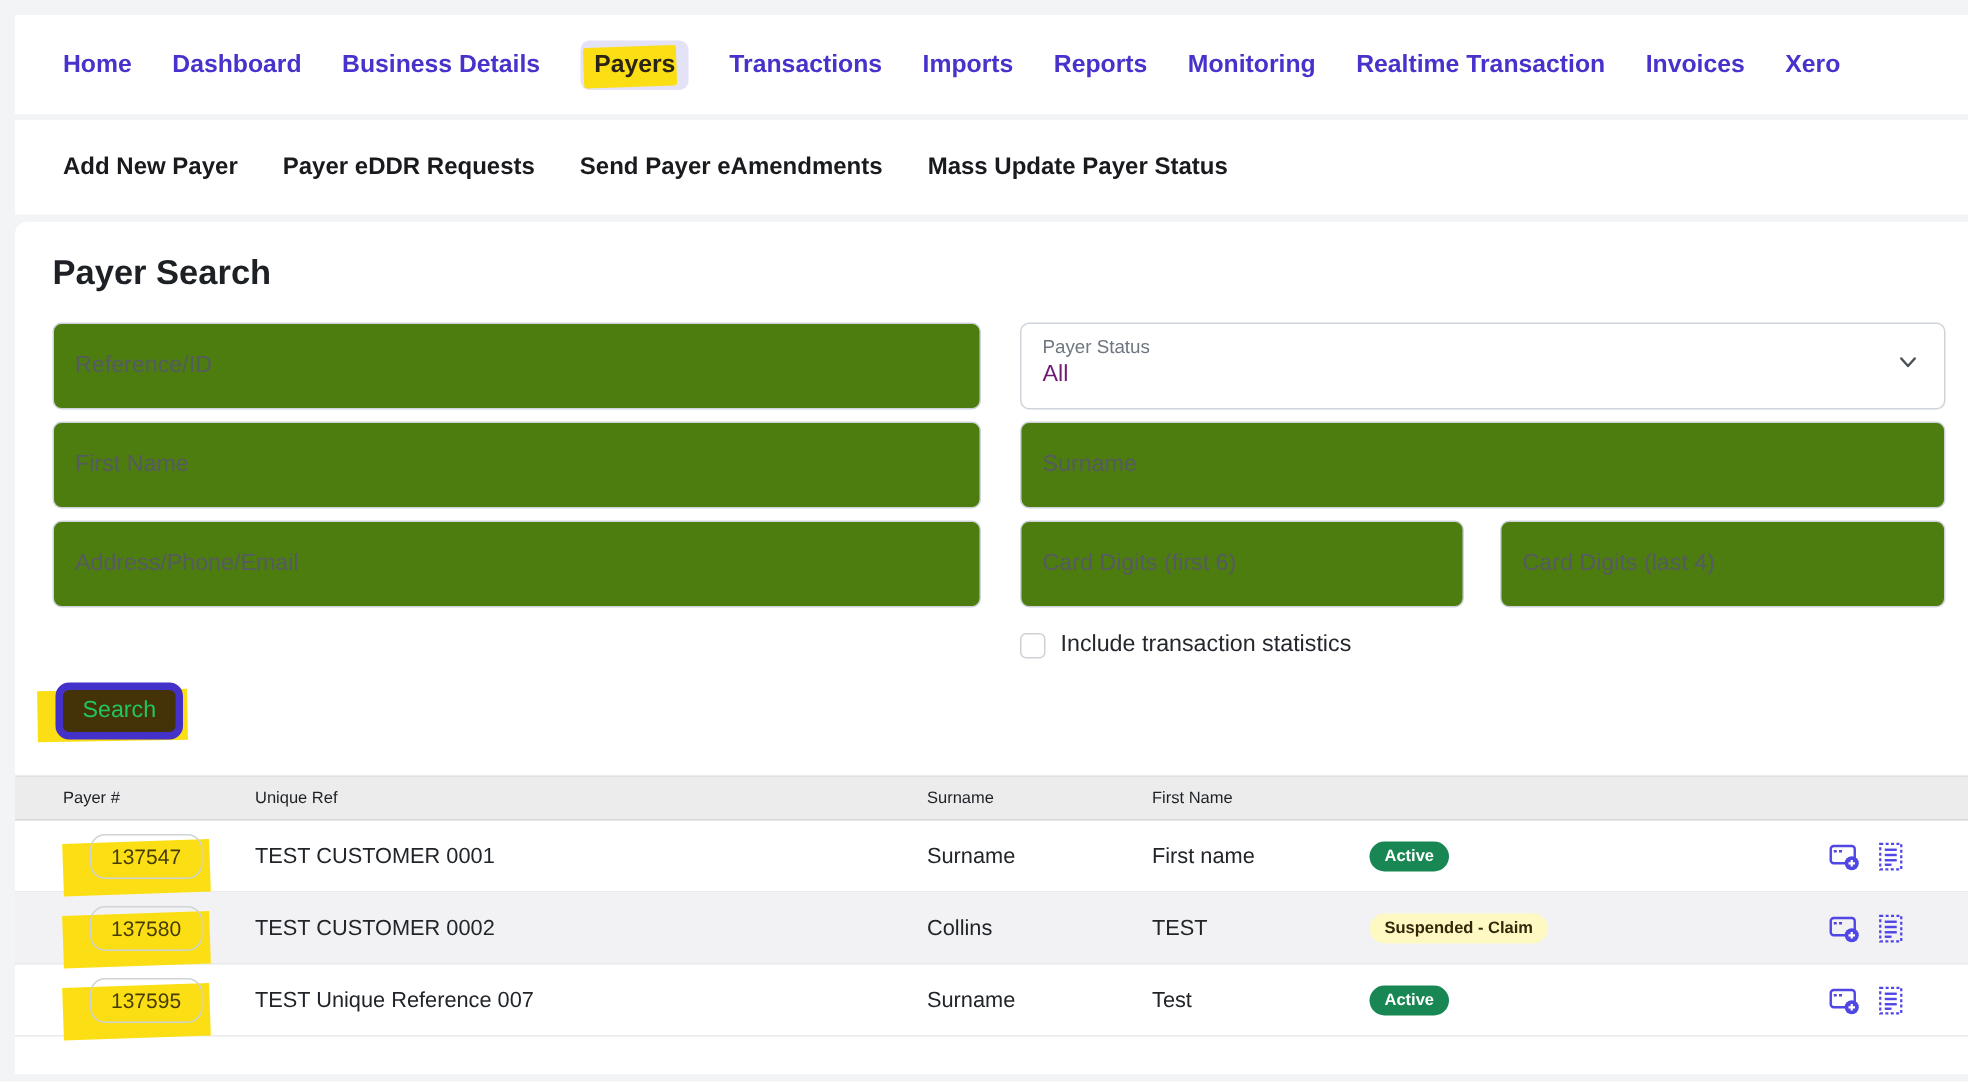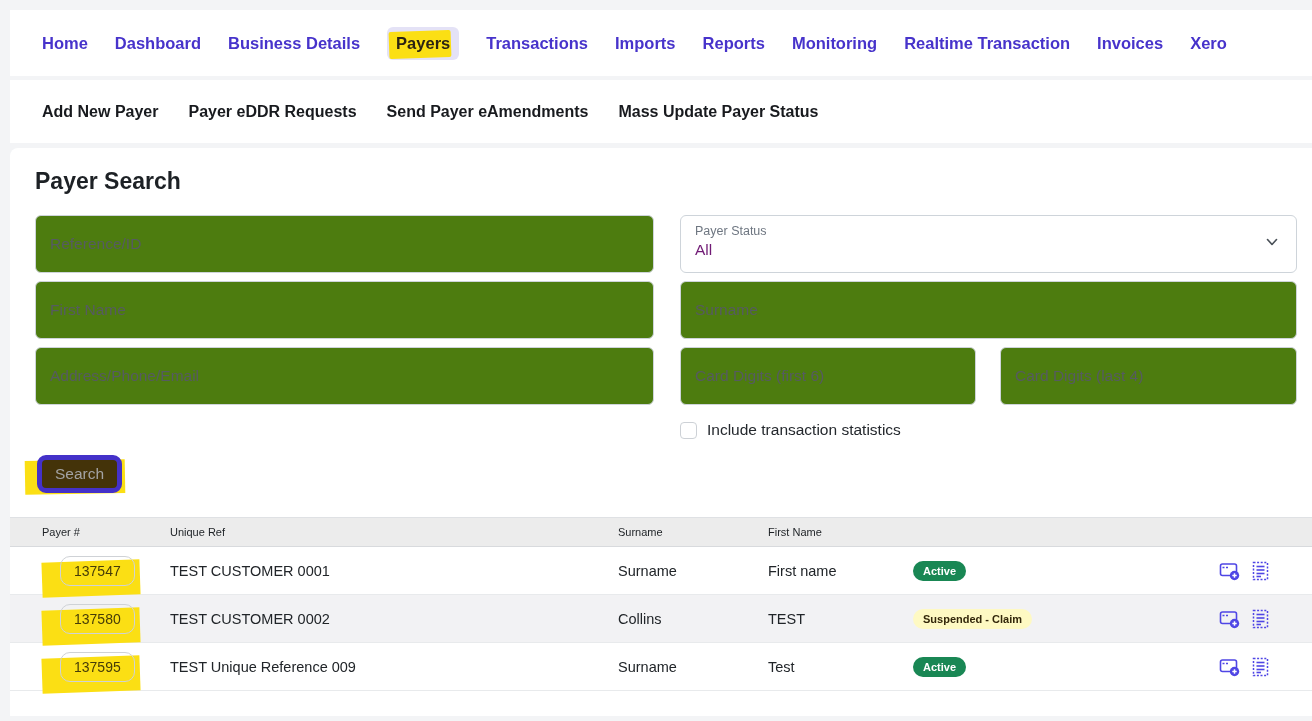--- a/index.html
+++ b/index.html
@@ -67,21 +67,21 @@
   .check-row label { font-size:15.5px; color:#24282d; cursor:pointer; }
 
   
   .search-wrap { position:relative; margin:18px 0 0 25px; height:44px; width:130px; }
   .search-marker {
     position:absolute; left:-10px; top:3px; width:100px; height:34px;
     background:#fbdf14; transform:rotate(-1deg);
   }
   .search-btn {
     position:absolute; left:2px; top:-2px;
-    background:#443309; color:#a3a3a3;
+    background:#443309; color:#22c55e;
     border:5px solid #4431c9; border-radius:9px;
     font-size:15.5px; padding:5px 13px; cursor:pointer;
     font-family:"Liberation Sans", sans-serif;
   }
 
   
   .tbl { margin-top:16px; width:100%; }
   .thead, .trow {
     display:grid; grid-template-columns:128px 448px 150px 145px 300px 1fr;
     align-items:center; padding-left:32px;
@@ -250,21 +250,21 @@
       </div>
     </div>
 
     <div class="trow">
       <div>
         <span class="payer-chip">
           <span class="marker"></span>
           <span class="box">137595</span>
         </span>
       </div>
-      <div>TEST Unique Reference 009</div>
+      <div>TEST Unique Reference 007</div>
       <div>Surname</div>
       <div>Test</div>
       <div><span class="badge badge-active">Active</span></div>
       <div class="icons-cell">
         <span class="icon-btn">
           <svg width="22" height="22" viewBox="0 0 22 22" fill="none">
             <rect x="1.5" y="4" width="16" height="11.5" rx="2" stroke="#4f46e5" stroke-width="1.6"></rect>
             <line x1="3.5" y1="7.5" x2="9" y2="7.5" stroke="#4f46e5" stroke-width="1.6" stroke-dasharray="2 1.5"></line>
             <circle cx="15.5" cy="15.5" r="4.7" fill="#4f46e5"></circle>
             <line x1="15.5" y1="13.3" x2="15.5" y2="17.7" stroke="#fff" stroke-width="1.5"></line>

